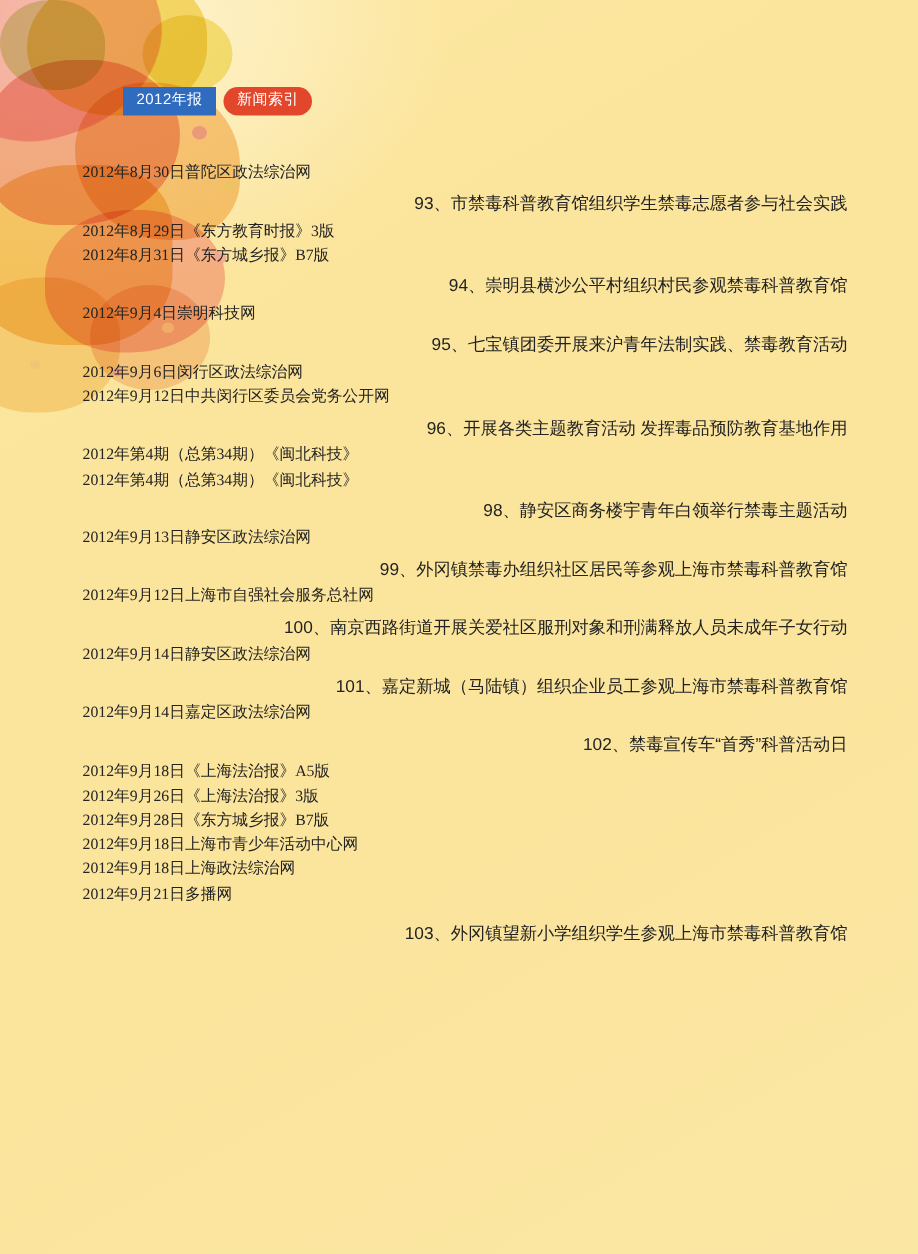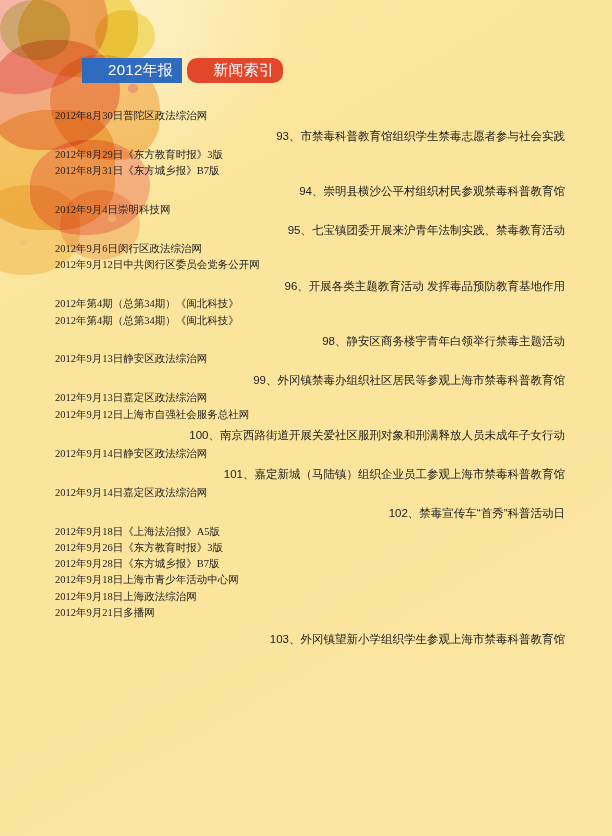--- a/index.html
+++ b/index.html
@@ -48,22 +48,22 @@
   
   .tabs {
     position: absolute;
     top: 58px;
     left: 82px;
     display: flex;
     gap: 5px;
     z-index: 5;
   }
   .tab {
-    font-size: 15px;
-    padding: 3px 9px 4px 26px;
+    font-size: 10px;
+    padding: 3px 9px 4px 9px;
     color: #ffffff;
     letter-spacing: 0.3px;
     line-height: 1.2;
     white-space: nowrap;
   }
   .tab-year { background: #2f6cc0; }
   .tab-index { background: #e2472c; }
 
   
   .content {
@@ -153,38 +153,37 @@
       <div class="src">2012年第4期（总第34期）《闽北科技》</div>
     </div>
 
     <div class="entry">
       <div class="entry-title">98、静安区商务楼宇青年白领举行禁毒主题活动</div>
       <div class="src">2012年9月13日静安区政法综治网</div>
     </div>
 
     <div class="entry">
       <div class="entry-title">99、外冈镇禁毒办组织社区居民等参观上海市禁毒科普教育馆</div>
-      <div class="src">2012年9月13日嘉定区政法综治网</div>
       <div class="src">2012年9月12日上海市自强社会服务总社网</div>
     </div>
 
     <div class="entry">
       <div class="entry-title">100、南京西路街道开展关爱社区服刑对象和刑满释放人员未成年子女行动</div>
       <div class="src">2012年9月14日静安区政法综治网</div>
     </div>
 
     <div class="entry">
       <div class="entry-title">101、嘉定新城（马陆镇）组织企业员工参观上海市禁毒科普教育馆</div>
       <div class="src">2012年9月14日嘉定区政法综治网</div>
     </div>
 
     <div class="entry">
       <div class="entry-title">102、禁毒宣传车“首秀”科普活动日</div>
       <div class="src">2012年9月18日《上海法治报》A5版</div>
-      <div class="src">2012年9月26日《东方教育时报》3版</div>
+      <div class="src">2012年9月26日《上海法治报》3版</div>
       <div class="src">2012年9月28日《东方城乡报》B7版</div>
       <div class="src">2012年9月18日上海市青少年活动中心网</div>
       <div class="src">2012年9月18日上海政法综治网</div>
       <div class="src">2012年9月21日多播网</div>
     </div>
 
     <div class="entry" style="margin-top:6px;">
       <div class="entry-title">103、外冈镇望新小学组织学生参观上海市禁毒科普教育馆</div>
     </div>
 

